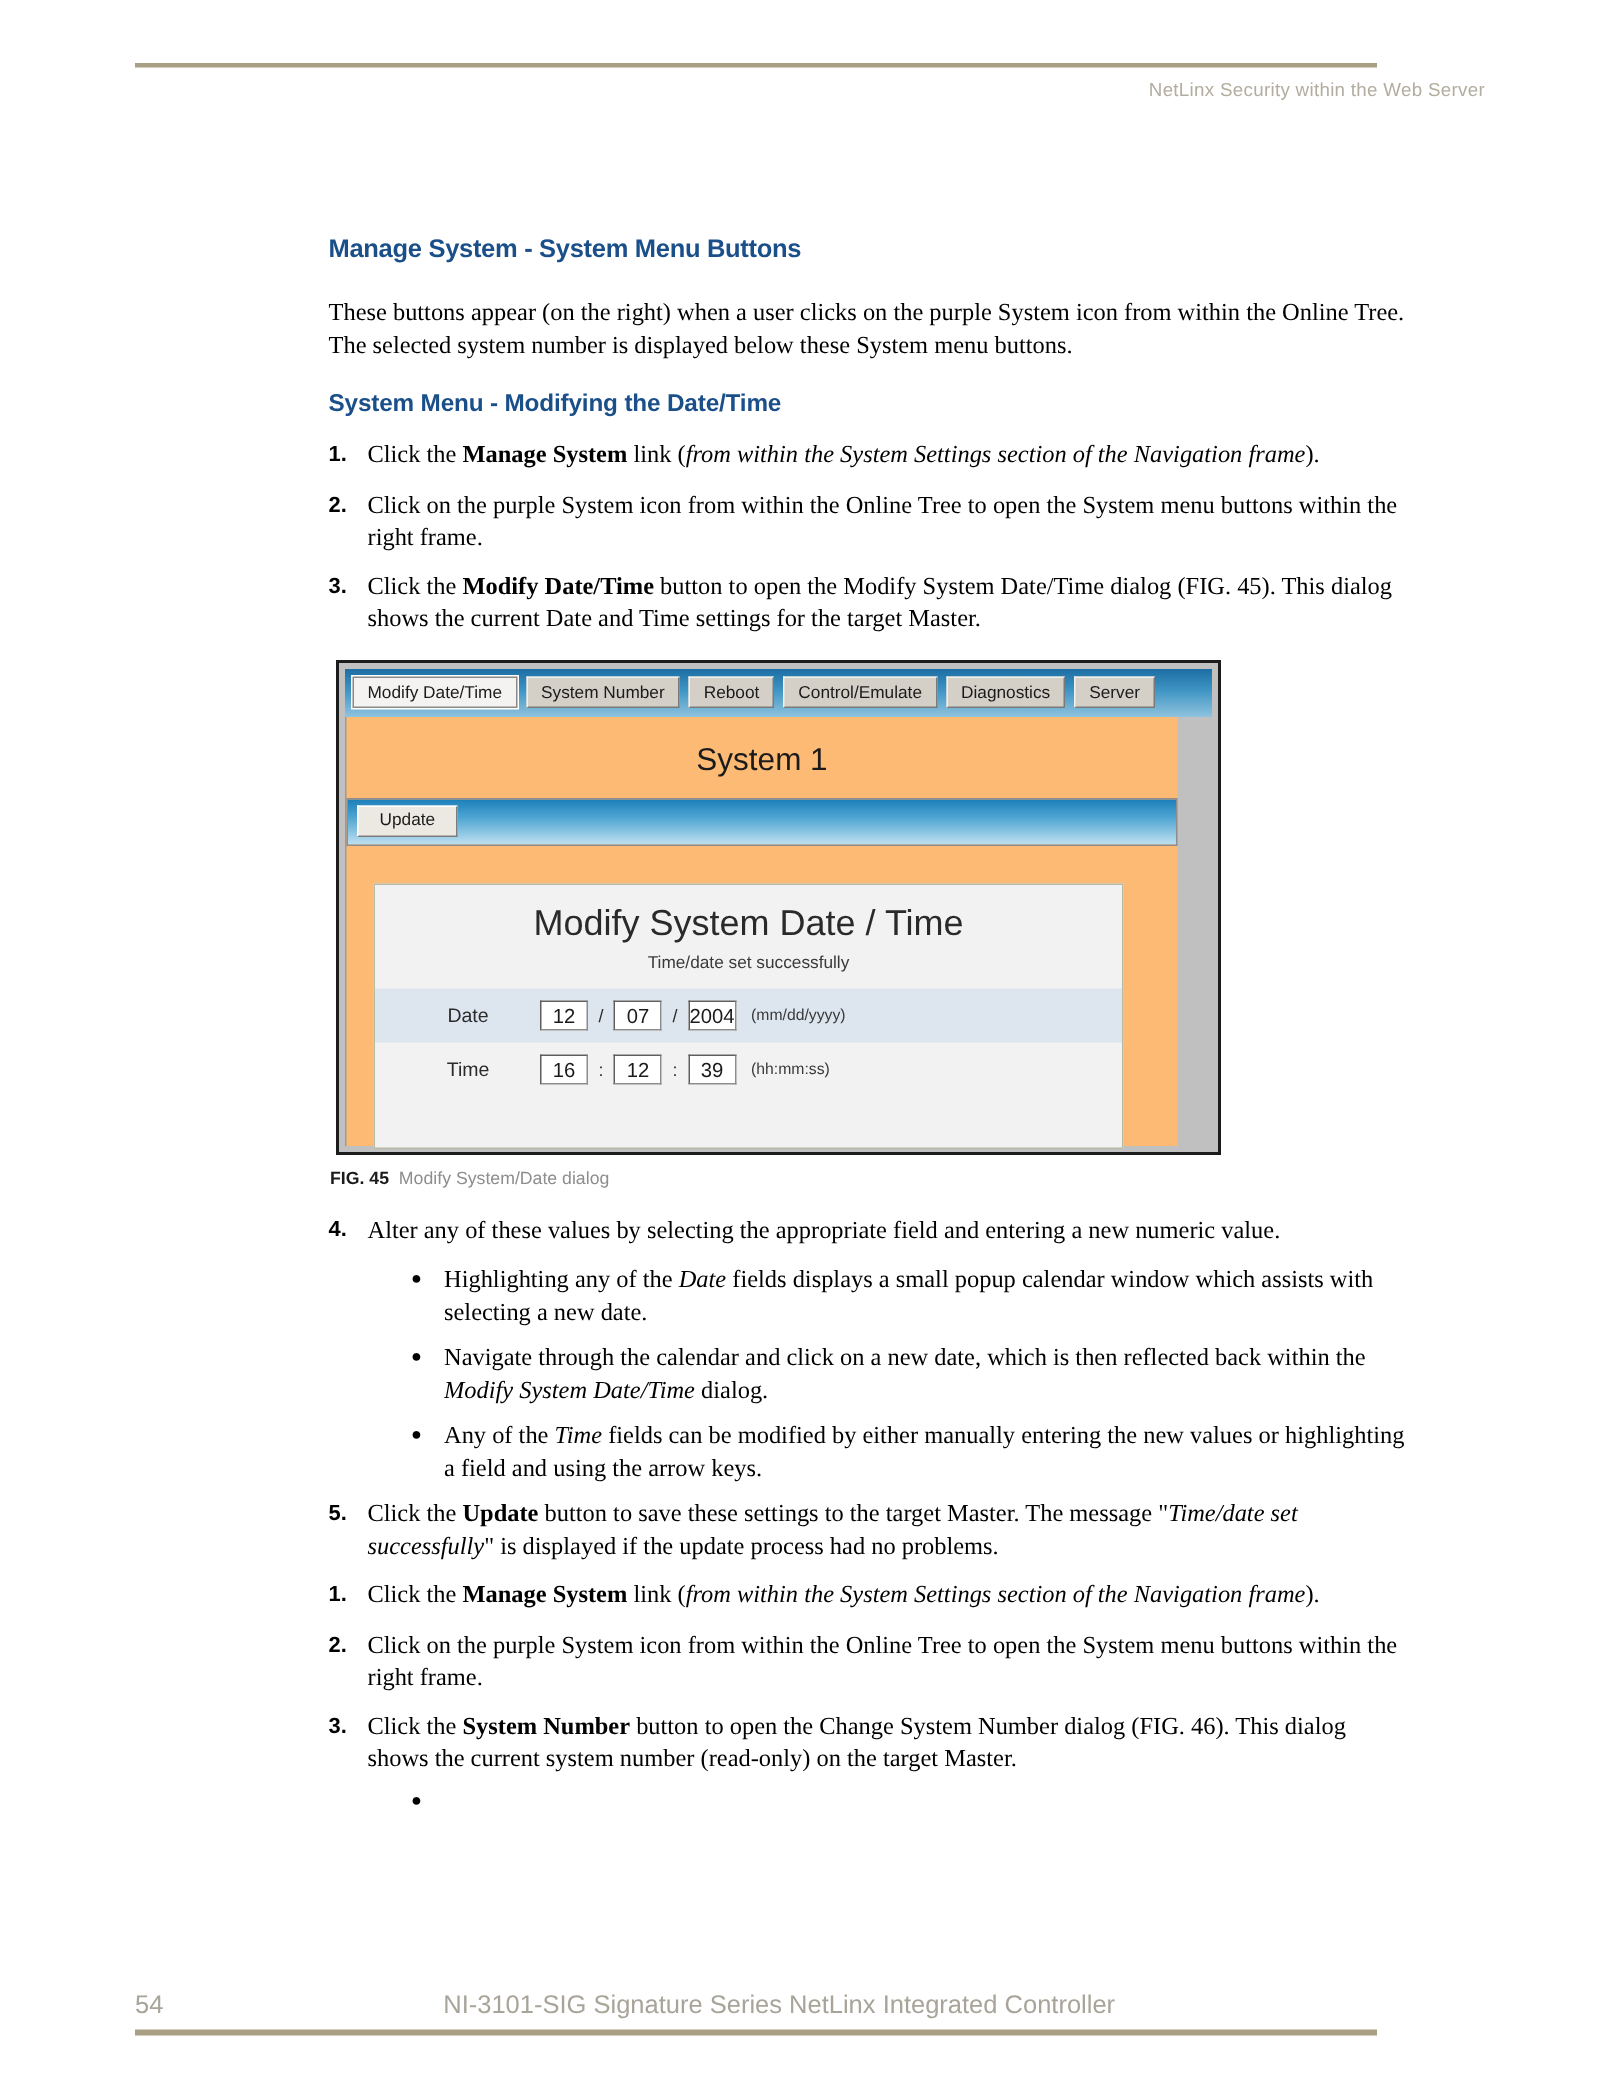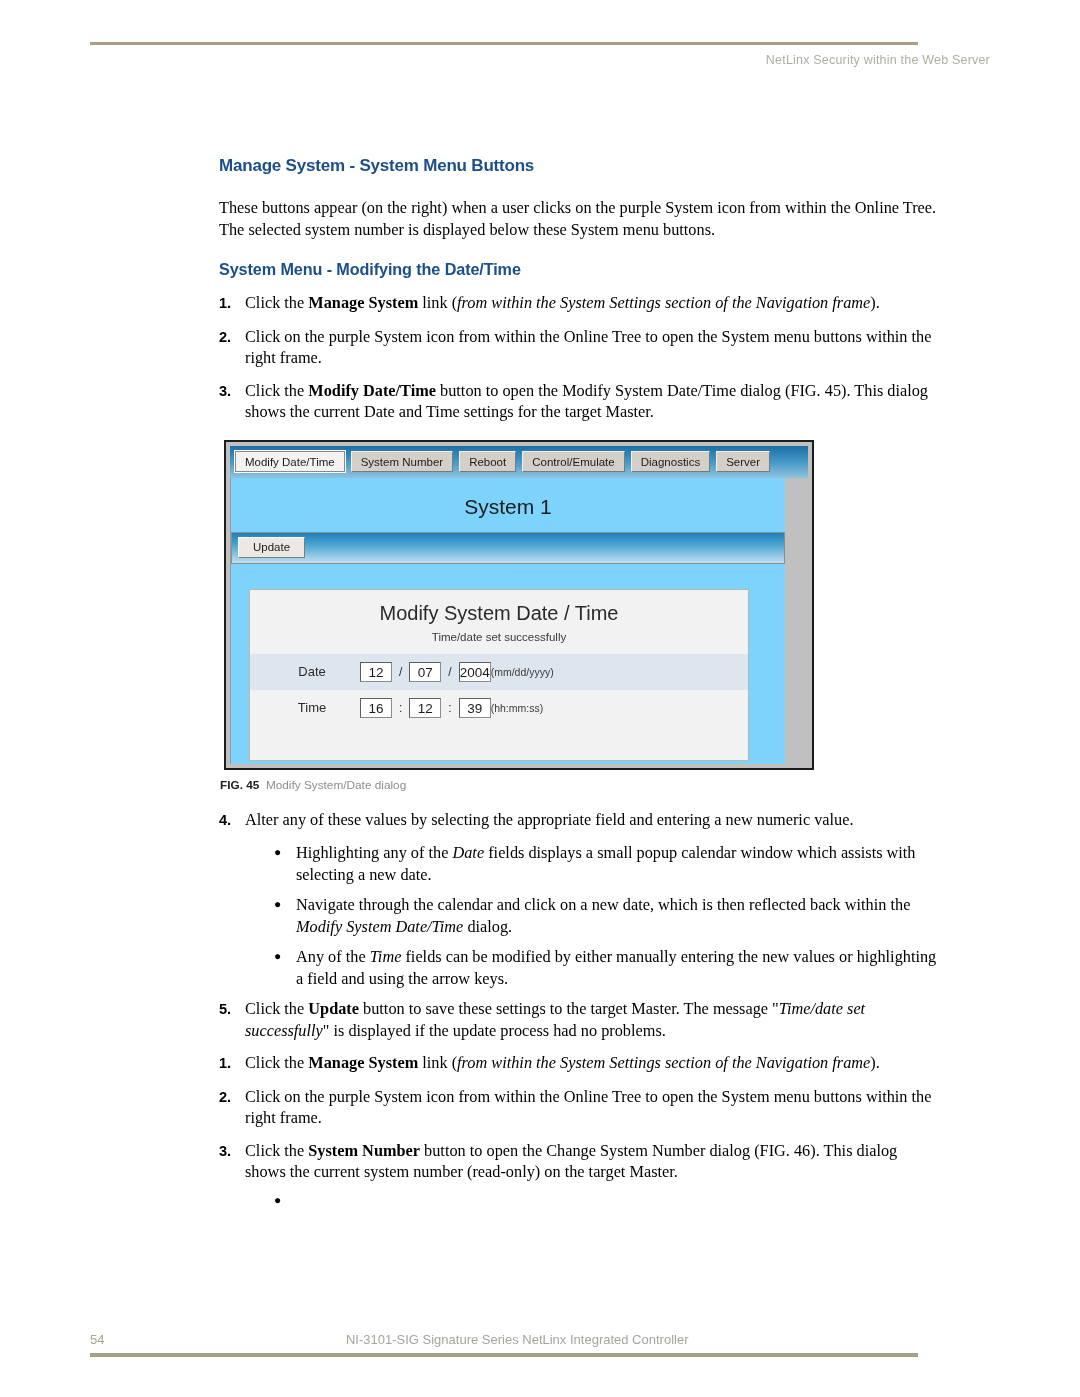--- a/index.html
+++ b/index.html
@@ -150,21 +150,21 @@
     box-shadow: 0 0 0 1px #ffffff;
   }
 
   
   .pagebody {
     position: absolute;
     left: 4px;
     top: 36px;
     width: 554px;
     bottom: 4px;
-    background: #7dd3fc;
+    background: #fdba74;
     border-left: 1px solid #9a9a9a;
   }
   .system-title {
     font-family: "Liberation Sans", sans-serif;
     font-size: 21px;
     color: #1b1b1b;
     text-align: center;
     padding-top: 17px;
   }
   .blue-bar {
@@ -192,21 +192,21 @@
   
   .dialog {
     margin: 25px 0 0 18px;
     width: 500px;
     background: #f2f2f2;
     border: 1px solid #b9b9a8;
     box-sizing: border-box;
   }
   .dialog-title {
     font-family: "Liberation Sans", sans-serif;
-    font-size: 20px;
+    font-size: 24px;
     color: #2a2a2a;
     text-align: center;
     padding: 12px 0 6px 0;
   }
   .dialog-msg {
     font-family: "Liberation Sans", sans-serif;
     font-size: 11.5px;
     color: #3a3a3a;
     text-align: center;
     padding-bottom: 11px;
@@ -244,20 +244,21 @@
   .field-sep {
     font-family: "Liberation Sans", sans-serif;
     font-size: 12px;
     color: #2b2b2b;
     padding: 0 7px;
   }
   .field-hint {
     font-family: "Liberation Sans", sans-serif;
     font-size: 10.5px;
     color: #3a3a3a;
+    padding-left: 10px;
   }
   .dialog-pad { height: 34px; }
 
   .fig-caption {
     font-family: "Liberation Sans", sans-serif;
     font-size: 11.8px;
     color: #8d8d8d;
     margin: 8px 0 0 -4px;
   }
   .fig-caption b { color: #1b1b1b; font-weight: bold; }
@@ -266,21 +267,21 @@
   .page-footer {
     position: absolute;
     left: 90px;
     bottom: 40px;
     width: 900px;
   }
   .footer-row {
     display: flex;
     align-items: baseline;
     font-family: "Liberation Sans", sans-serif;
-    font-size: 13px;
+    font-size: 17px;
     color: #a9a49a;
     padding-bottom: 6px;
   }
   .footer-page { flex: 0 0 auto; }
   .footer-title {
     flex: 1 1 auto;
     text-align: center;
     padding-right: 60px;
   }
   .footer-rule {

